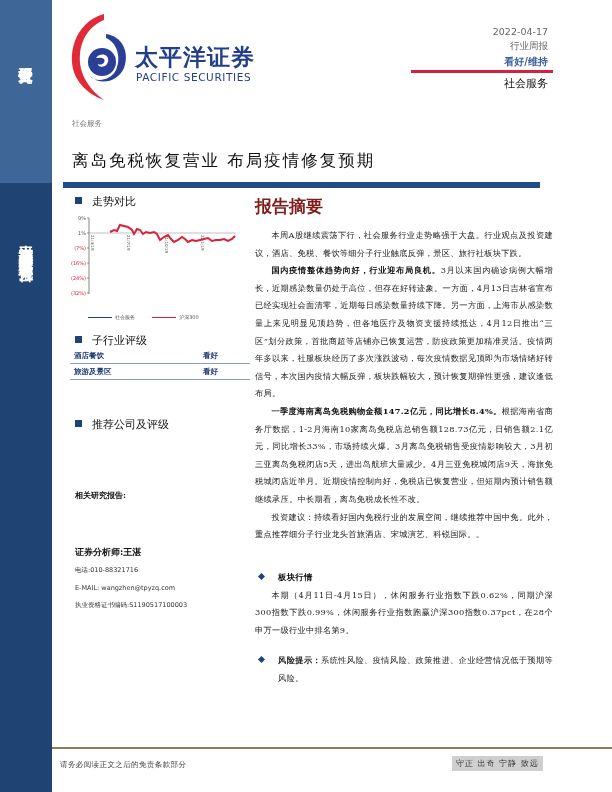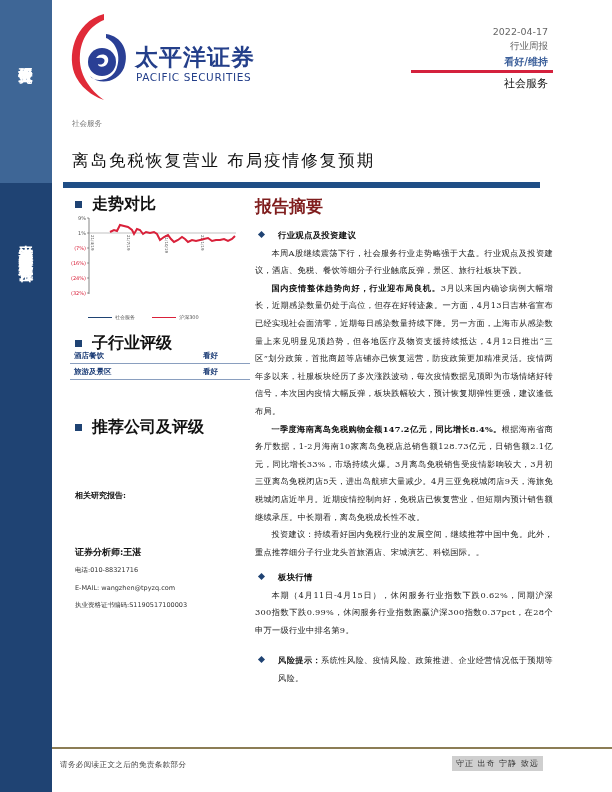--- a/index.html
+++ b/index.html
@@ -28,21 +28,21 @@
   .hdr-type { top:40px; font-size:9.5px; color:#666; }
   .hdr-rating { top:55px; font-size:10px; color:#3b5f9a;font-weight:bold; }
   .hdr-redline { left:411px; top:70px; width:142px; height:3px; background:#d4213d; }
   .hdr-sector { top:76px; font-size:11px; color:#111; }
 
   .crumb { left:72px; top:119px; font-size:7.5px; color:#777; font-family:"DejaVu Sans", sans-serif; }
   .title { left:72px; top:150px; font-size:16.5px; color:#111; letter-spacing:2px; }
   .title-bar { left:63px; top:182px; width:477px; height:6px; background:#1f4e86; }
 
   
-  .sec-head { font-weight:bold; font-size:16px; color:#111; }
+  .sec-head { font-weight:normal; font-size:11px; color:#111; }
   .sq { display:inline-block; width:7px; height:7px; background:#1f4373; margin-right:10px; vertical-align:1px; }
 
   .chart { left:70px; top:212px; width:175px; height:115px; }
   .chart .ylab { position:absolute; font-size:5px; font-family:"DejaVu Sans", sans-serif; text-align:right; width:16px; }
   .legend { left:88px; top:314px; font-size:5px; font-family:"DejaVu Sans", sans-serif; color:#555; }
   .legend .ln { display:inline-block; width:24px; height:1.5px; vertical-align:middle; margin-right:3px; }
 
   .rating-table { left:70px; top:348px; width:180px; border-collapse:collapse; }
   .rating-table td { font-size:7.5px; font-weight:bold; color:#1f3f78; padding:2px 2px 2px 4px; height:11px;
                      border-bottom:1.5px solid #8a9fbf; }
@@ -164,21 +164,20 @@
 <div class="abs contact" style="top:584px;">
   <span>E-MAIL:</span> <span>wangzhen@tpyzq.com</span>
 </div>
 <div class="abs contact" style="top:601px;">
   <span class="cnlab">执业资格证书编码:</span><span>S1190517100003</span>
 </div>
 
 <div class="abs sum-title">报告摘要</div>
 
 <div class="abs rc" style="top:227px;">
-  <div class="bullet"><span class="dia"></span><span>行业观点及投资建议</span></div>
   <p class="para">本周A股继续震荡下行，社会服务行业走势略强于大盘。行业观点及投资建议，酒店、免税、餐饮等细分子行业触底反弹，景区、旅行社板块下跌。</p>
   <p class="para"><b>国内疫情整体趋势向好，行业迎布局良机。</b><span>3月以来国内确诊病例大幅增长，近期感染数量仍处于高位，但存在好转迹象。一方面，4月13日吉林省宣布已经实现社会面清零，近期每日感染数量持续下降。另一方面，上海市从感染数量上来见明显见顶趋势，但各地医疗及物资支援持续抵达，4月12日推出“三区”划分政策，首批商超等店铺亦已恢复运营，防疫政策更加精准灵活。疫情两年多以来，社服板块经历了多次涨跌波动，每次疫情数据见顶即为市场情绪好转信号，本次国内疫情大幅反弹，板块跌幅较大，预计恢复期弹性更强，建议逢低布局。</span></p>
   <p class="para"><b>一季度海南离岛免税购物金额147.2亿元，同比增长8.4%。</b><span>根据海南省商务厅数据，1-2月海南10家离岛免税店总销售额128.73亿元，日销售额2.1亿元，同比增长33%，市场持续火爆。3月离岛免税销售受疫情影响较大，3月初三亚离岛免税闭店5天，进出岛航班大量减少。4月三亚免税城闭店9天，海旅免税城闭店近半月。近期疫情控制向好，免税店已恢复营业，但短期内预计销售额继续承压。中长期看，离岛免税成长性不改。</span></p>
   <p class="para">投资建议：持续看好国内免税行业的发展空间，继续推荐中国中免。此外，重点推荐细分子行业龙头首旅酒店、宋城演艺、科锐国际。。</p>
 </div>
 
 <div class="abs rc" style="top:569px;">
   <div class="bullet"><span class="dia"></span><span>板块行情</span></div>
   <p class="para">本期（4月11日-4月15日），休闲服务行业指数下跌0.62%，同期沪深300指数下跌0.99%，休闲服务行业指数跑赢沪深300指数0.37pct，在28个申万一级行业中排名第9。</p>
 </div>

